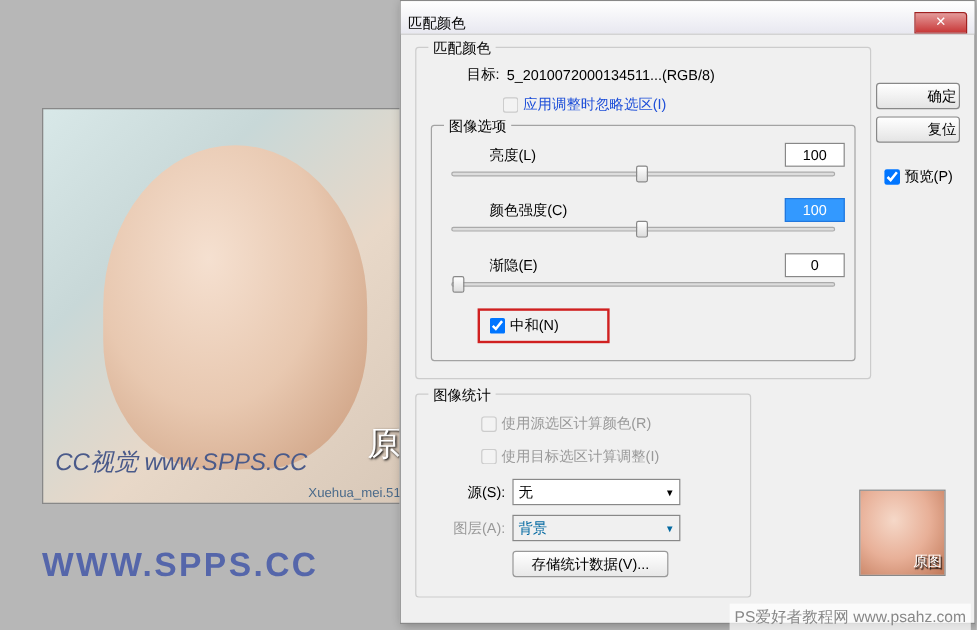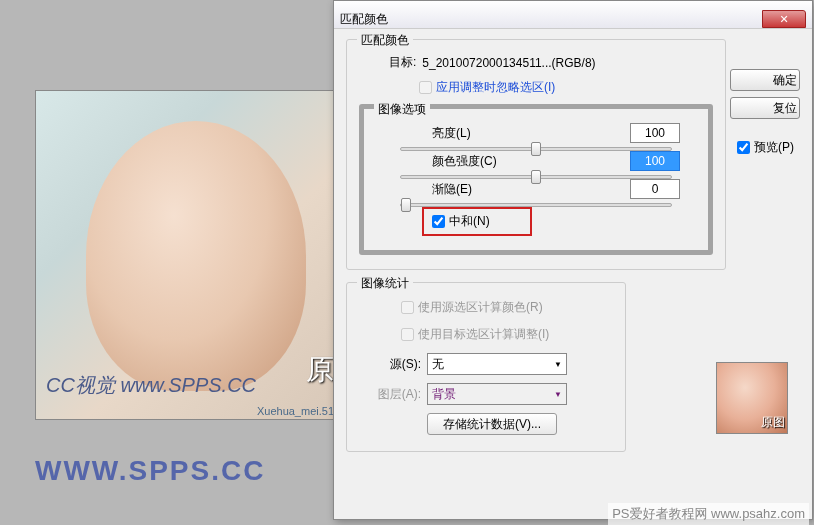--- a/index.html
+++ b/index.html
@@ -14,22 +14,22 @@
 .titlebar { height: 28px; background: linear-gradient(#fff, #e8e8f0); border-bottom: 1px solid #ccc; display: flex; align-items: flex-end; padding: 0 6px; }
 .titlebar-text { flex: 1; font-size: 12px; }
 .close-btn { width: 44px; height: 18px; background: linear-gradient(#e49a9a, #c83838); border: 1px solid #a02020; border-radius: 0 3px 0 0; color: #fff; text-align: center; line-height: 16px; font-size: 11px; cursor: pointer; }
 .dialog-body { padding: 10px 12px; position: relative; }
 .fieldset { border: 1px solid #ccc; border-radius: 3px; padding: 10px 12px 14px; margin-bottom: 12px; position: relative; }
 .fieldset-legend { position: absolute; top: -8px; left: 10px; background: #f0f0f0; padding: 0 4px; font-size: 12px; }
 .target-row { display: flex; align-items: center; margin: 4px 0 8px 30px; }
 .target-label { margin-right: 6px; }
 .checkbox-row { display: flex; align-items: center; margin-left: 60px; margin-bottom: 6px; }
 .checkbox-row input { margin-right: 4px; }
-.inner-fieldset { border: 5px solid #a3a3a3; border-radius: 3px; padding: 14px 28px; margin-top: 8px; position: relative; }
-.slider-group { }
+.inner-fieldset { border: 1px solid #a3a3a3; border-radius: 3px; padding: 14px 8px; margin-top: 8px; position: relative; }
+.slider-group { margin-bottom: 18px; }
 .slider-row { display: flex; align-items: center; justify-content: space-between; margin-bottom: 4px; }
 .slider-label { padding-left: 40px; }
 .slider-input { width: 50px; height: 20px; border: 1px solid #888; text-align: center; font-size: 12px; padding: 2px; }
 .slider-input.selected { background: #3399ff; color: #fff; border: 1px solid #2277dd; }
 .slider-track { height: 4px; background: #ddd; border: 1px solid #aaa; border-radius: 2px; position: relative; margin: 4px 8px 0; }
 .slider-thumb { position: absolute; width: 10px; height: 14px; background: linear-gradient(#fff,#ddd); border: 1px solid #888; border-radius: 2px; top: -6px; }
 .neutralize-row { display: flex; align-items: center; padding: 4px 8px; border: 2px solid #d02020; width: 110px; margin-left: 30px; }
 .neutralize-row input { margin-right: 4px; }
 .stats-fieldset { border: 1px solid #ccc; border-radius: 3px; padding: 12px 14px; position: relative; width: 280px; }
 .stats-checkbox { display: flex; align-items: center; margin: 4px 0 10px 40px; color: #999; }
@@ -140,21 +140,21 @@
       </div>
       <div class="source-row">
         <span class="source-label">源(S):</span>
         <div class="source-select">
           <span>无</span>
           <span class="arrow">▼</span>
         </div>
       </div>
       <div class="source-row">
         <span class="source-label disabled">图层(A):</span>
-        <div class="source-select" style="color:#701a75;background:#f0f0f0">
+        <div class="source-select" style="color:#0369a1;background:#f0f0f0">
           <span>背景</span>
           <span class="arrow">▼</span>
         </div>
       </div>
       <button class="stats-btn">存储统计数据(V)...</button>
     </div>
 
     <div class="thumb-preview">
       <div class="thumb-yuan">原图</div>
     </div>

